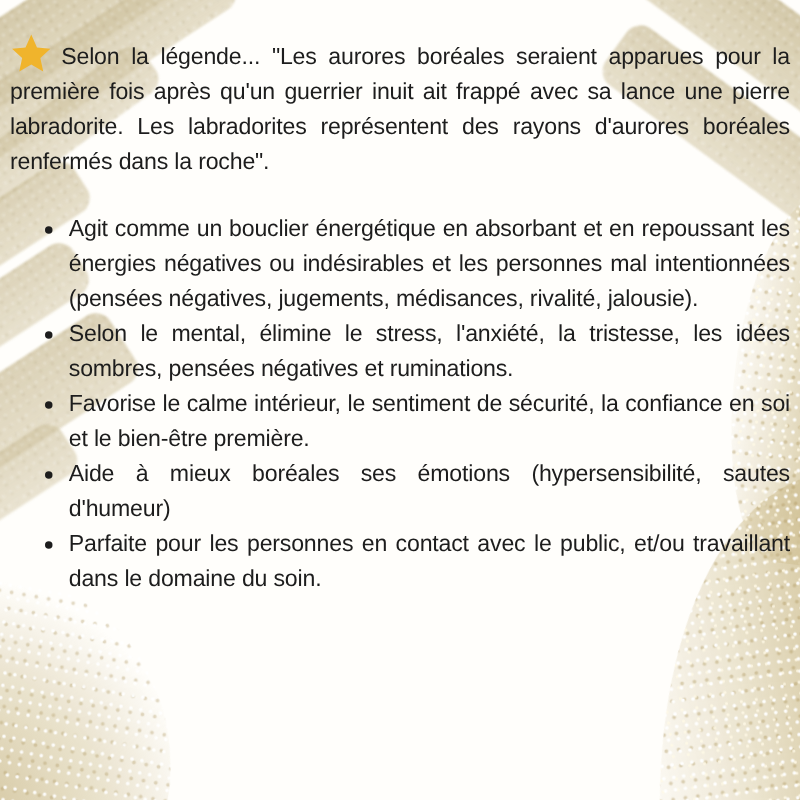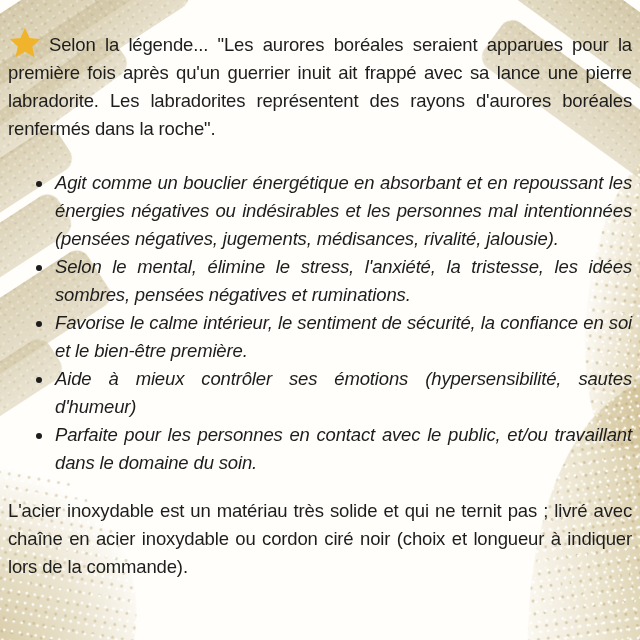--- a/index.html
+++ b/index.html
@@ -54,21 +54,21 @@
     position:relative;z-index:2;
     padding:27px 8px 0 8px;
     color:#1d1d1d;
     font-size:18.5px;line-height:28px;
     letter-spacing:-0.15px;
     text-align:justify;
   }
   .intro{margin:0 0 26px 0;}
   .star{display:inline-block;width:34px;height:31px;vertical-align:-7px;margin-right:7px;}
   .benefits{margin:0 0 20px 0;padding:0 0 0 46px;}
-  .benefits li{margin:0;padding-left:1px;font-style:italic;}
+  .benefits li{margin:0;padding-left:1px;}
   .benefits li::marker{color:#1d1d1d;}
   .material{margin:0;}
 </style>
 </head>
 <body>
 
 <div class="page">
 
   <div class="deco tan" id="tl1"></div>
   <div class="deco tan" id="tl2"></div>
@@ -86,20 +86,19 @@
   <div class="content">
 
     <p class="intro"><span class="star"><svg viewBox="0 0 24 23" width="34" height="31" aria-hidden="true">
             <polygon points="12,0.5 15.4,8.1 23.4,8.9 17.4,14.4 19.1,22.4 12,18.3 4.9,22.4 6.6,14.4 0.6,8.9 8.6,8.1" fill="#f0b42c"></polygon>
           </svg></span><span>Selon la légende... "Les aurores boréales seraient apparues pour la première fois après qu'un guerrier inuit ait frappé avec sa lance une pierre labradorite. Les labradorites représentent des rayons d'aurores boréales renfermés dans la roche".</span></p>
 
     <ul class="benefits">
       <li>Agit comme un bouclier énergétique en absorbant et en repoussant les énergies négatives ou indésirables et les personnes mal intentionnées (pensées négatives, jugements, médisances, rivalité, jalousie).</li>
       <li>Selon le mental, élimine le stress, l'anxiété, la tristesse, les idées sombres, pensées négatives et ruminations.</li>
       <li>Favorise le calme intérieur, le sentiment de sécurité, la confiance en soi et le bien-être première.</li>
-      <li>Aide à mieux contrôler ses émotions (hypersensibilité, sautes d'humeur)</li>
+      <li>Aide à mieux boréales ses émotions (hypersensibilité, sautes d'humeur)</li>
       <li>Parfaite pour les personnes en contact avec le public, et/ou travaillant dans le domaine du soin.</li>
     </ul>
 
-    <p class="material">L'acier inoxydable est un matériau très solide et qui ne ternit pas ; livré avec chaîne en acier inoxydable ou cordon ciré noir (choix et longueur à indiquer lors de la commande).</p>
 
   </div>
 </div>
 
 </body></html>

